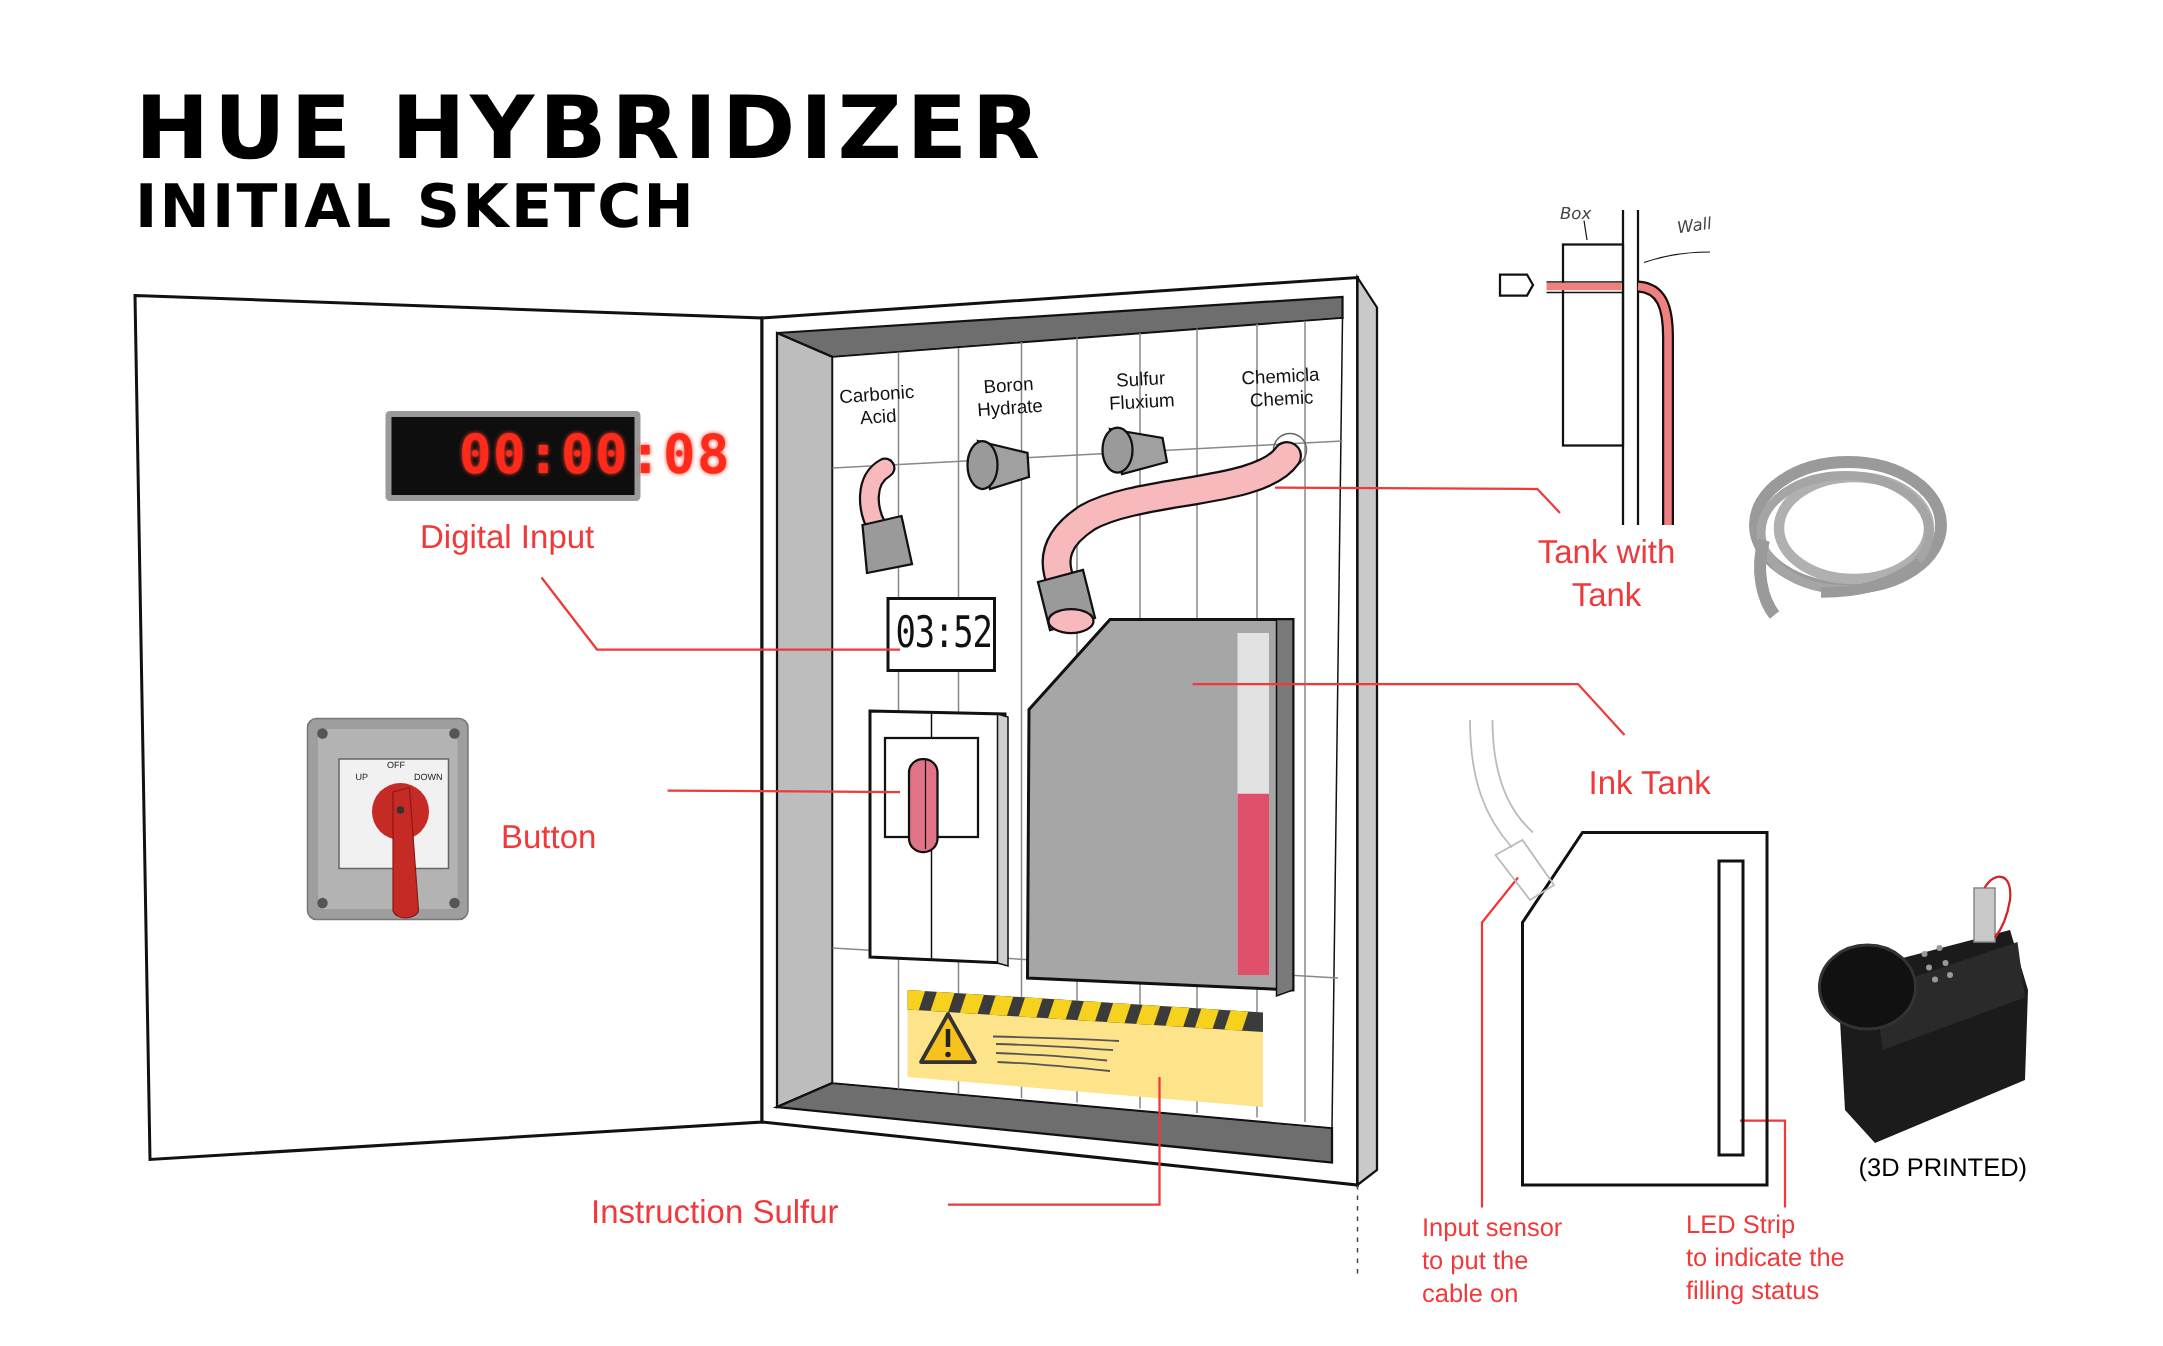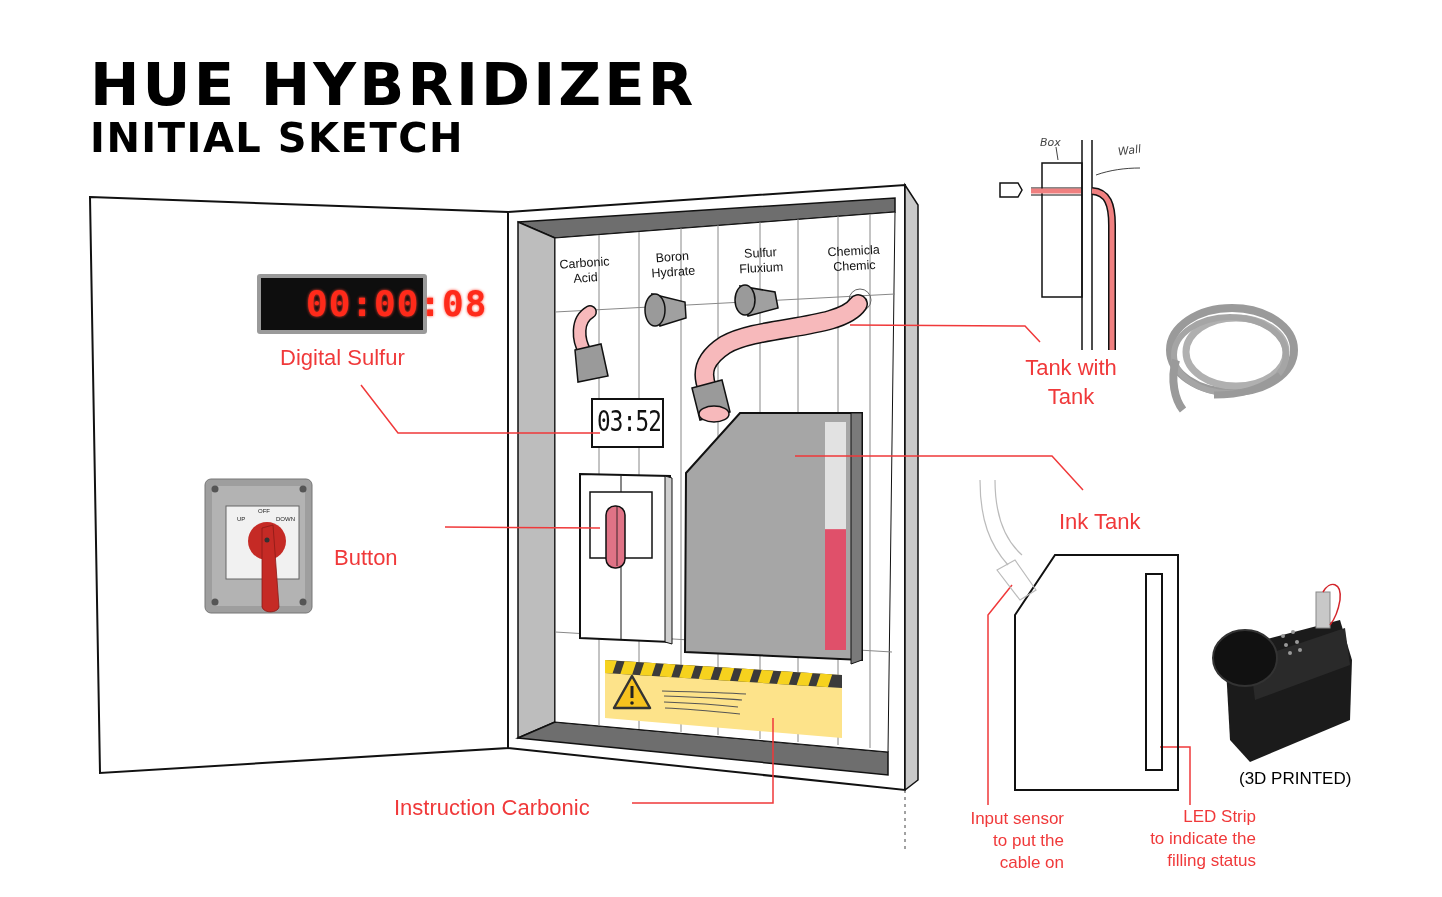--- a/index.html
+++ b/index.html
@@ -4,21 +4,21 @@
 <style>
   html, body { margin:0; padding:0; background:#ffffff; }
   body { width:1442px; height:897px; position:relative; overflow:hidden;
          font-family:"Liberation Sans", sans-serif; }
   .abs { position:absolute; }
   #title { left:90px; top:56px; font-family:"DejaVu Sans", sans-serif; font-weight:900;
            font-size:58px; letter-spacing:3px; color:#000; line-height:1; transform:scaleX(1.02); transform-origin:left; }
   #subtitle { left:90px; top:118px; font-family:"DejaVu Sans", sans-serif; font-weight:700;
               font-size:40px; letter-spacing:1.5px; color:#000; line-height:1; }
   .red-label { color:#f0393a; font-size:22px; line-height:1.3; position:absolute; white-space:nowrap; }
-  .red-small { color:#f0393a; font-size:17px; line-height:1.3; position:absolute; text-align:right; }
+  .red-small { color:#f0393a; font-size:17px; line-height:1.3; position:absolute; text-align:left; }
   .chem-label { position:absolute; font-size:12.5px; line-height:1.2; text-align:center; color:#111; white-space:nowrap; }
   .hand { position:absolute; font-family:"DejaVu Sans", sans-serif; font-size:11px; color:#444; font-style:italic; }
   svg { position:absolute; left:0; top:0; }
   .timer-digits { font-family:"DejaVu Sans Mono", monospace; font-weight:700; color:#ff2a1a;
                   font-size:36px; letter-spacing:1px; text-shadow:0 0 3px #ff4030; }
 </style>
 </head>
 <body>
 
 <div id="title" class="abs">HUE HYBRIDIZER</div>
@@ -232,28 +232,28 @@
 </div>
 <div class="chem-label" style="left:739px; top:246px; transform:rotate(-3deg);">
   <div>Sulfur</div>
   <div>Fluxium</div>
 </div>
 <div class="chem-label" style="left:828px; top:244px; transform:rotate(-3deg);">
   <div>Chemicla</div>
   <div>Chemic</div>
 </div>
 
-<div class="red-label" style="left:280px; top:344px;">Digital Sulfur</div>
+<div class="red-label" style="left:280px; top:344px;">Digital Input</div>
 <div class="red-label" style="left:334px; top:521px;margin-top:23px;">Button</div>
 <div class="red-label" style="left:1014px; top:354px; text-align:center; width:114px;">
   <div>Tank with</div>
   <div>Tank</div>
 </div>
 <div class="red-label" style="left:1059px; top:508px;">Ink Tank</div>
-<div class="red-label" style="left:394px; top:794px;">Instruction Carbonic</div>
+<div class="red-label" style="left:394px; top:794px;">Instruction Sulfur</div>
 <div class="red-small" style="left:948px; top:808px; width:116px;">
   <div>Input sensor</div>
   <div>to put the</div>
   <div>cable on</div>
 </div>
 <div class="red-small" style="left:1124px; top:806px; width:132px;">
   <div>LED Strip</div>
   <div>to indicate the</div>
   <div>filling status</div>
 </div>

